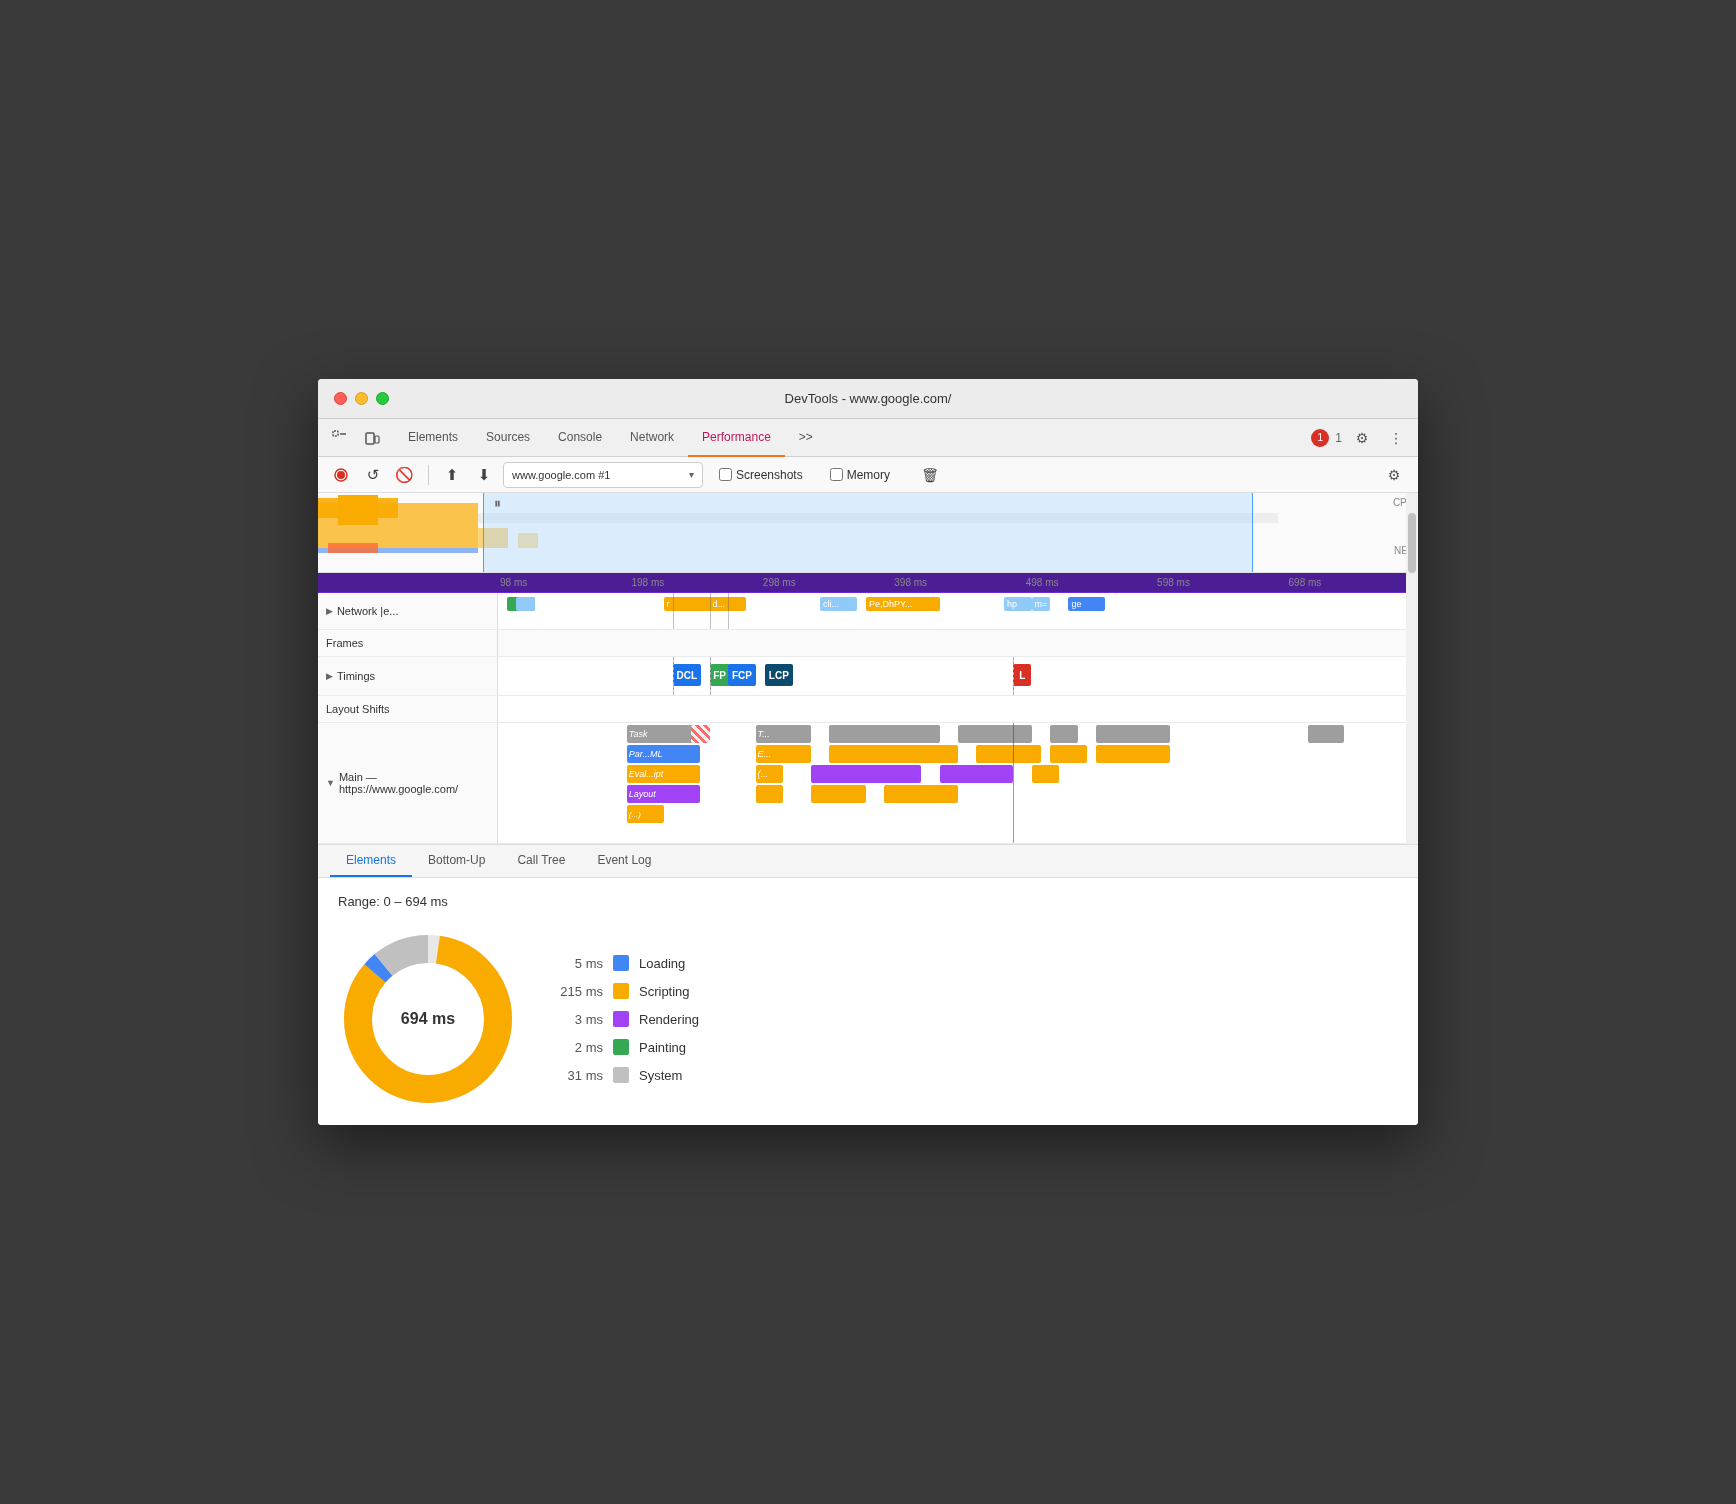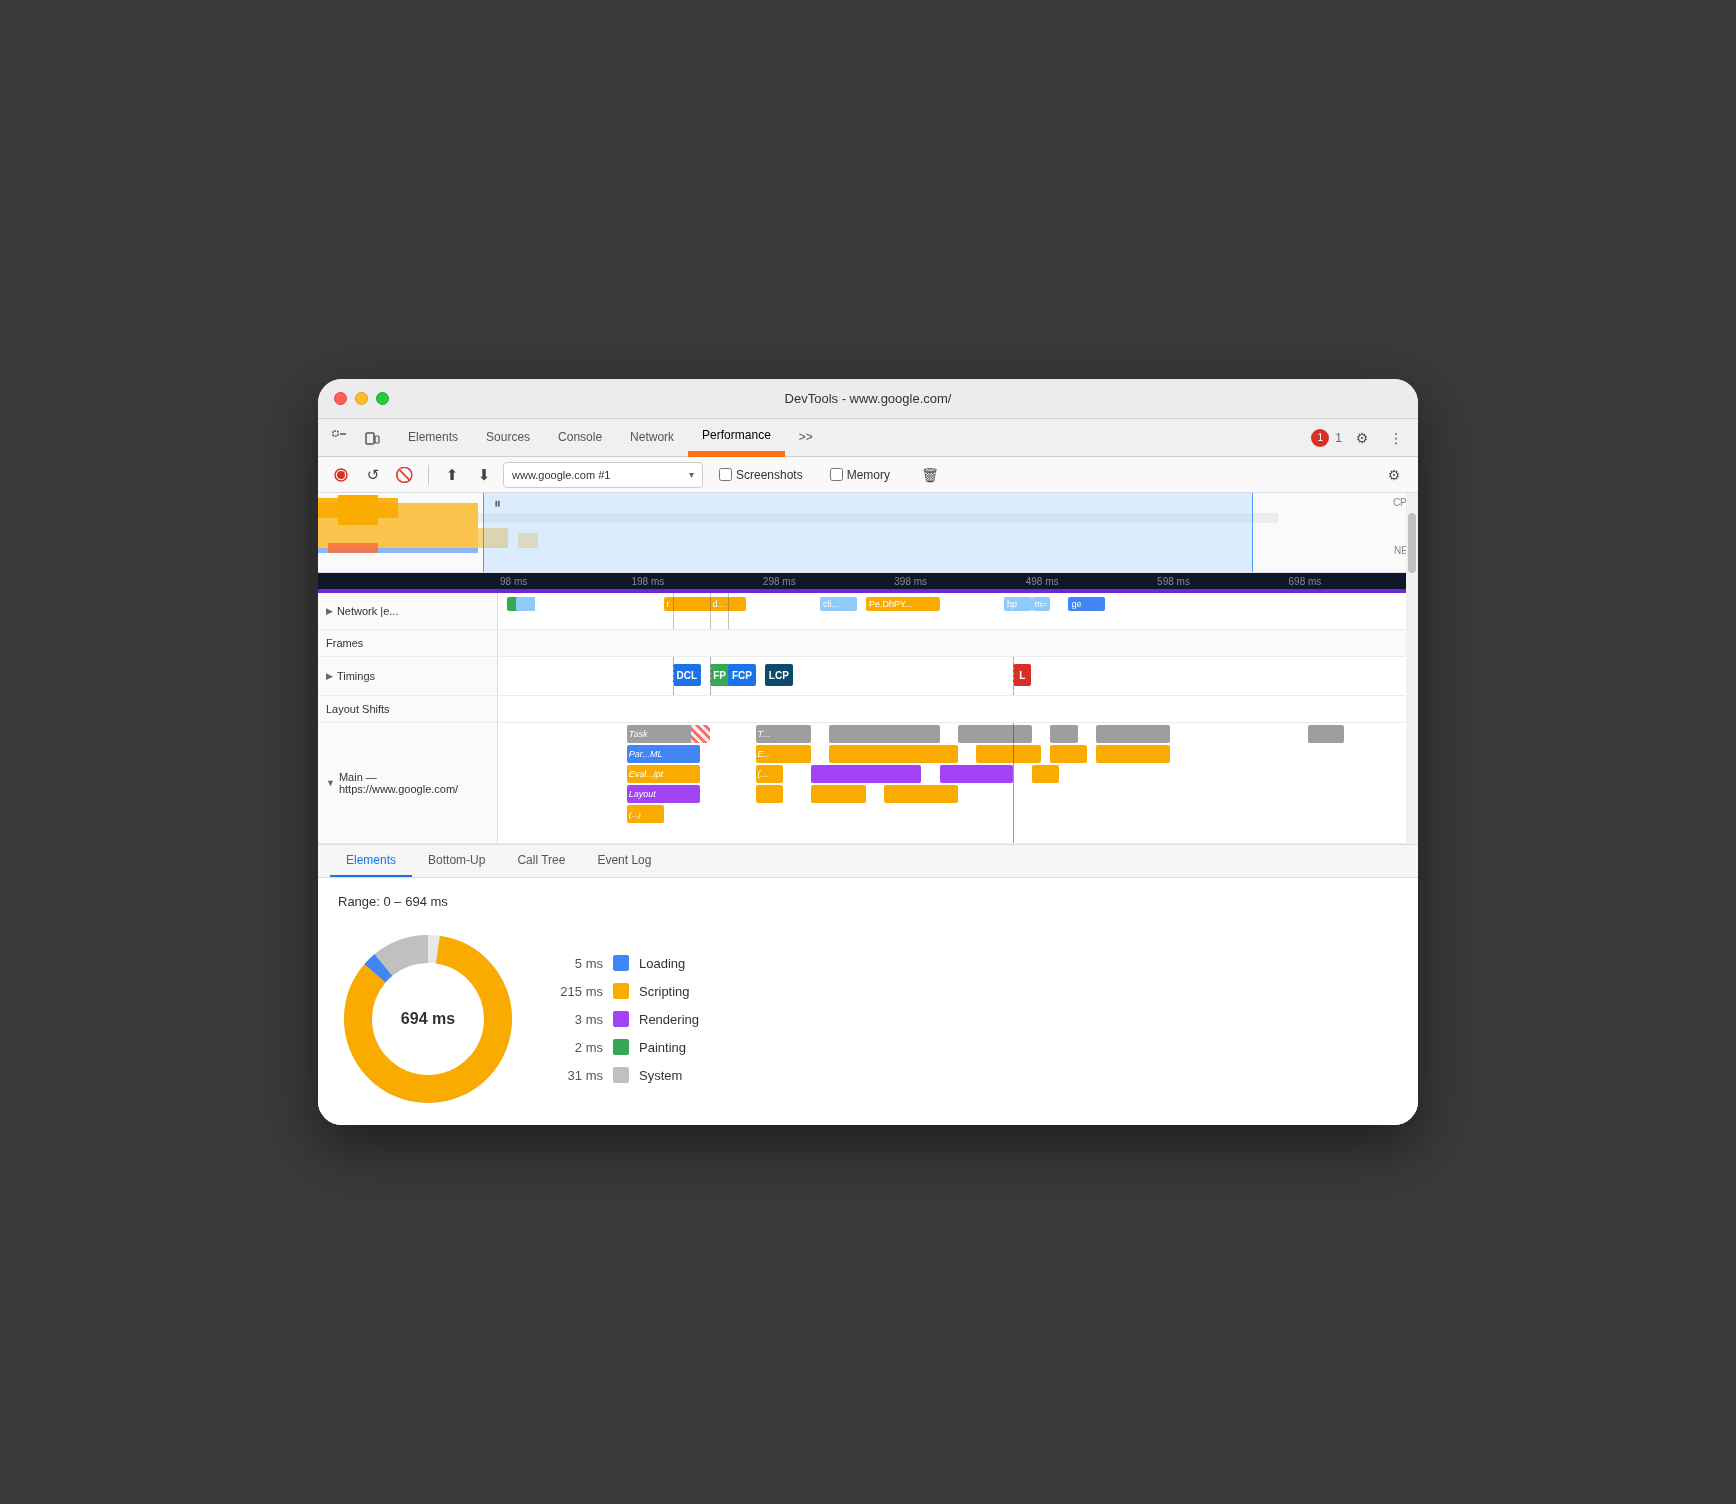--- a/index.html
+++ b/index.html
@@ -7,21 +7,21 @@
       background: #3a3a3a;
       display: flex;
       justify-content: center;
       align-items: center;
       min-height: 100vh;
       font-family: -apple-system, BlinkMacSystemFont, 'Helvetica Neue', Arial, sans-serif;
     }
     .window {
       width: 1100px;
       background: #f5f5f5;
-      border-radius: 24px;
+      border-radius: 4px;
       box-shadow: 0 20px 60px rgba(0,0,0,0.5);
       overflow: hidden;
     }
     .title-bar {
       background: #ececec;
       height: 40px;
       display: flex;
       align-items: center;
       padding: 0 16px;
       border-bottom: 1px solid #d0d0d0;
@@ -91,22 +91,22 @@
       height: 38px;
       display: flex;
       align-items: center;
       font-size: 12px;
       color: #555;
       cursor: pointer;
       border-bottom: 2px solid transparent;
       white-space: nowrap;
     }
     .tab.active {
-      color: #000000;
-      border-bottom: 6px solid #f97316;
+      color: #be185d;
+      border-bottom: 2px solid #f97316;
     }
     .tab-bar-right {
       display: flex;
       align-items: center;
       gap: 6px;
       margin-left: auto;
     }
     .error-badge {
       background: #d93025;
       color: white;
@@ -223,22 +223,22 @@
       left: 15%;
       width: 70%;
       height: 100%;
       background: rgba(173, 214, 255, 0.4);
       border-left: 1px solid #4a9eff;
       border-right: 1px solid #4a9eff;
     }
     
     .time-ruler {
       height: 20px;
-      background: #0f172a;
-      border-bottom: 4px solid #6d28d9;
+      background: #4c1d95;
+      border-bottom: 1px solid #6d28d9;
       position: relative;
       padding-left: 180px;
       display: flex;
       align-items: center;
     }
     .time-ruler-content {
       display: flex;
       width: 100%;
     }
     .time-tick {

